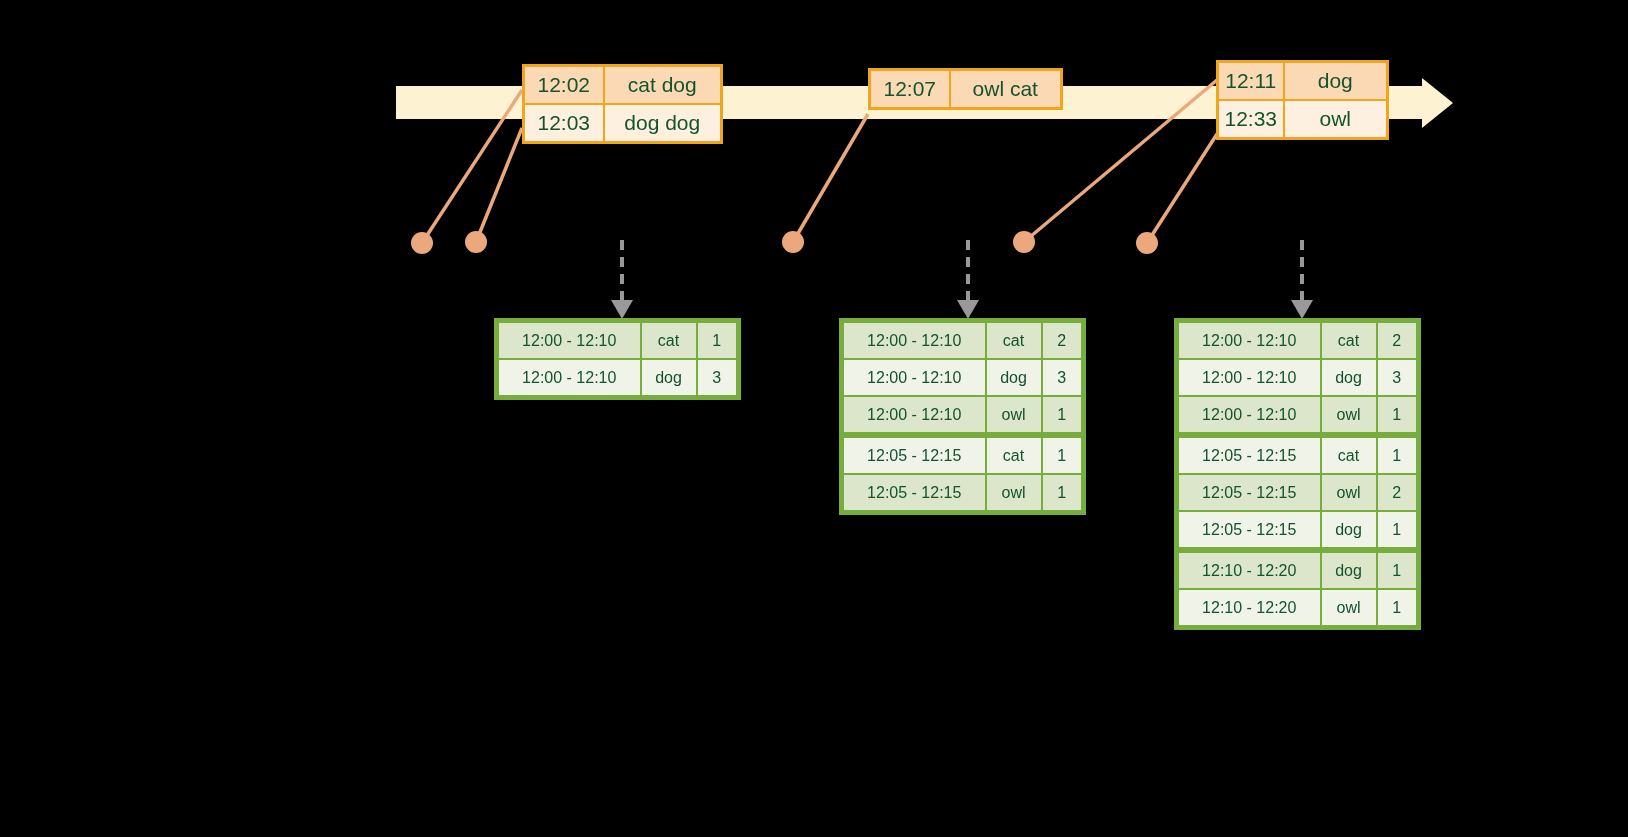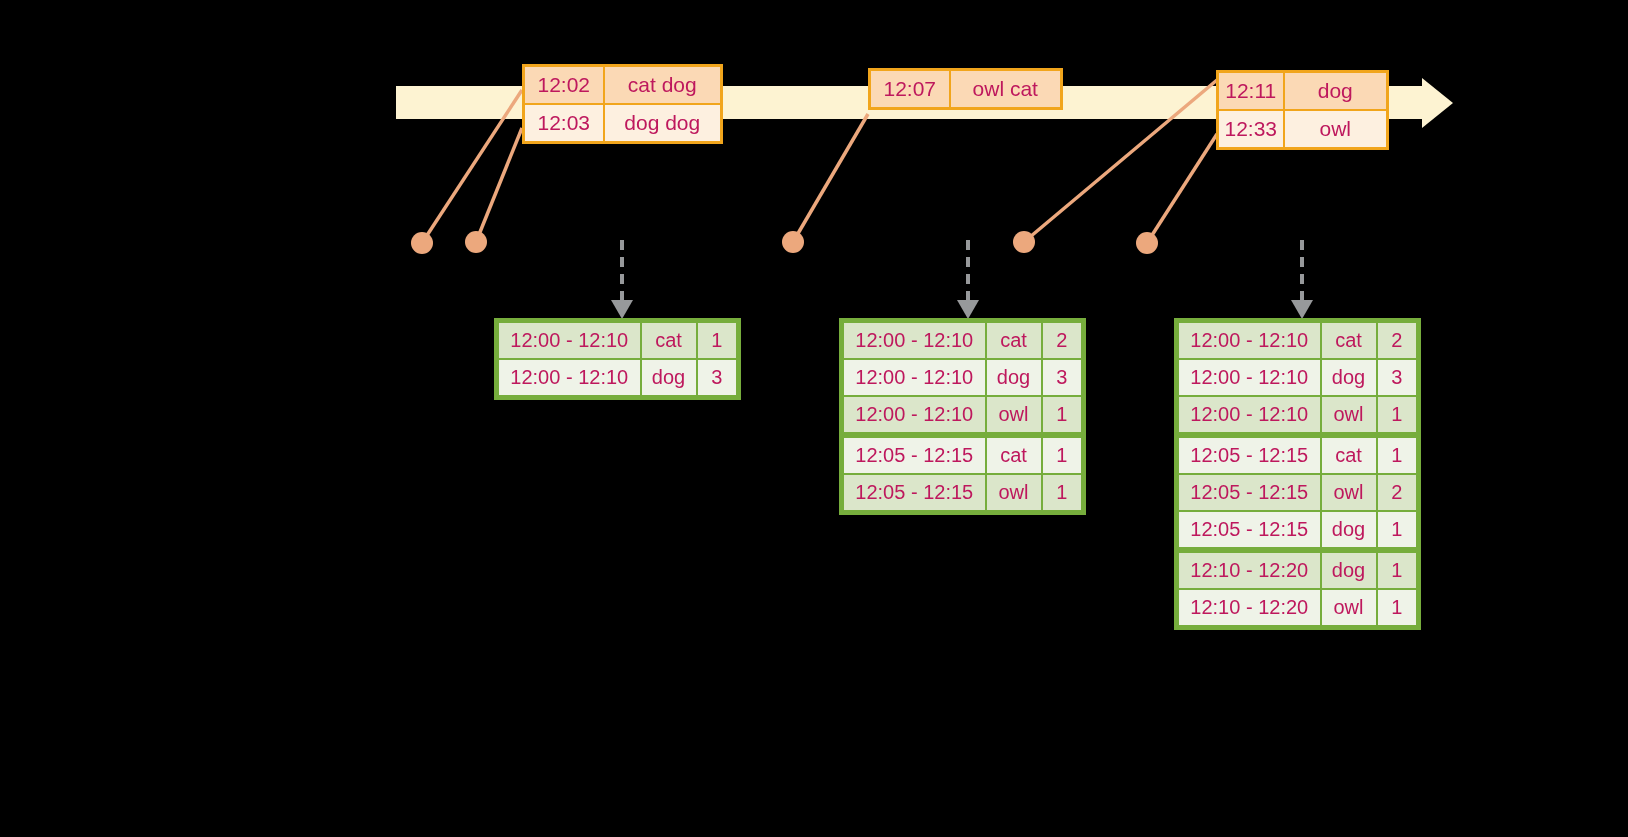--- a/index.html
+++ b/index.html
@@ -1,18 +1,18 @@
 <!DOCTYPE html>
 <html><head>
 <meta charset="utf-8">
 <style>
   html,body{margin:0;padding:0;background:#000;}
   #stage{
     position:relative;width:1628px;height:837px;background:#000;overflow:hidden;
-    font-family:"Liberation Sans",sans-serif;color:#be185d;
+    font-family:"Liberation Sans",sans-serif;color:#14532d;
   }
   
   .timeline-bar{position:absolute;left:396px;top:86px;width:1027px;height:33px;background:#fdf3d2;z-index:1;}
   
   #overlay{position:absolute;left:0;top:0;z-index:2;}
   .connector-line{stroke:#eca87d;stroke-width:3.5;}
   .event-dot{fill:#eca87d;}
   .trigger-shaft{stroke:#97999b;stroke-width:4;stroke-dasharray:10 7;}
   .trigger-head{fill:#97999b;}
   .timeline-head{fill:#fdf3d2;}
@@ -20,21 +20,21 @@
   table.etable{
     position:absolute;z-index:3;border-collapse:collapse;
     border:3px solid #f1a51c;font-size:21px;
   }
   table.etable td{border:2px solid #f1a51c;height:36px;text-align:center;padding:0 4px;}
   tr.row-dark td{background:#fbd9b5;}
   tr.row-light td{background:#fdf0e0;text-align:center;}
   
   table.rtable{
     position:absolute;z-index:3;border-collapse:collapse;
-    border:5px solid #76ad3c;font-size:20px;
+    border:5px solid #76ad3c;font-size:16px;
   }
   table.rtable td{border:2px solid #76ad3c;height:35px;text-align:center;padding:0 4px;}
   tr.g-dark td{background:#dbe6ca;}
   tr.g-light td{background:#eff3e8;}
   table.rtable tr.group-break td{border-top:6px solid #76ad3c;}
 </style>
 </head>
 <body>
 
 <div id="stage">
@@ -88,21 +88,21 @@
         <col style="width:112px">
       </colgroup>
     <tbody>
         <tr class="row-dark">
           <td>12:07</td>
           <td>owl cat</td>
         </tr>
       </tbody>
   </table>
 
-  <table class="etable" style="left:1216px;top:70px;">
+  <table class="etable" style="left:1216px;top:60px;">
     <colgroup>
         <col style="width:66px">
         <col style="width:104px">
       </colgroup>
     <tbody>
         <tr class="row-dark">
           <td>12:11</td>
           <td>dog</td>
         </tr>
         <tr class="row-light">

